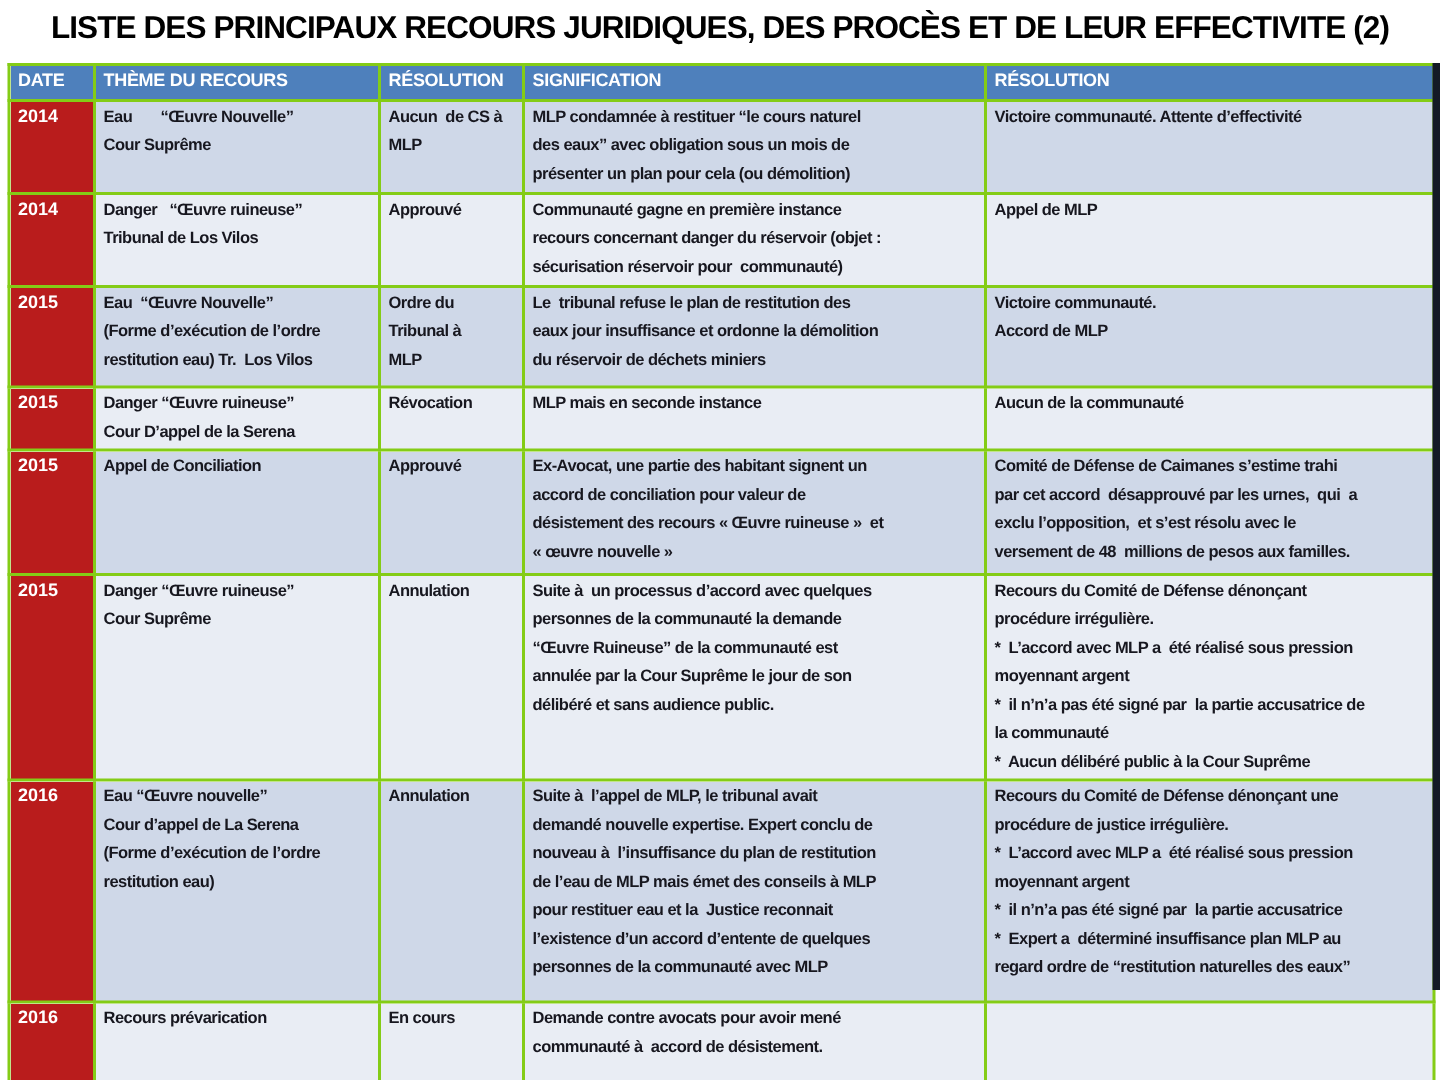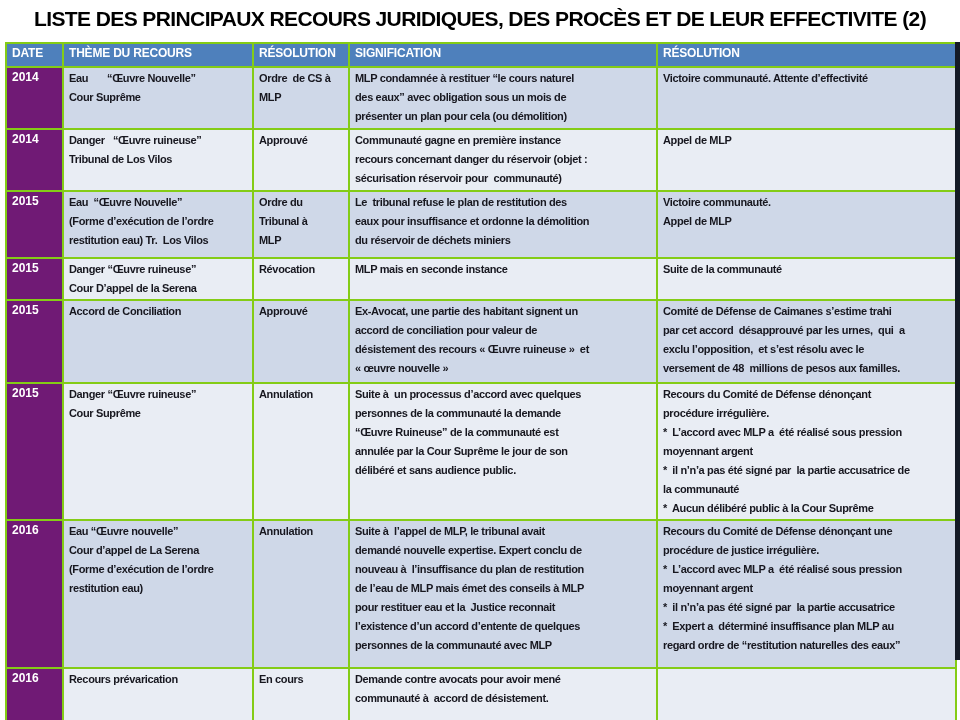--- a/index.html
+++ b/index.html
@@ -22,21 +22,21 @@
   col.c-effect{width:299px;}
   th,td{
     border:2px solid #84cc16;vertical-align:top;overflow:hidden;
     font-weight:bold;
   }
   thead th{
     background:#4E80BC;color:#ffffff;font-size:12px;text-align:left;
     height:18px;padding:2px 5px;letter-spacing:-0.2px;white-space:nowrap;
   }
   td.date-cell{
-    background:#701a75;color:#ffffff;font-size:12px;padding:2px 5px;margin-top:10px;
+    background:#b91c1c;color:#ffffff;font-size:12px;padding:2px 5px;margin-top:10px;
   }
   td.body-cell{
     color:#17171F;font-size:11px;line-height:19px;letter-spacing:-0.35px;
     padding:1px 5px;white-space:pre;
   }
   tbody tr:nth-child(odd) td.body-cell{background:#CFD8E8;}
   tbody tr:nth-child(even) td.body-cell{background:#E9EDF4;}
   tr.r1{height:62px;} tr.r2{height:62px;} tr.r3{height:67px;} tr.r4{height:37px;}
   tr.r5{height:83px;} tr.r6{height:135px;} tr.r7{height:148px;} tr.r8{height:54px;}
   .right-edge-strip{
@@ -63,21 +63,21 @@
       <th>RÉSOLUTION</th>
       <th>SIGNIFICATION</th>
       <th>RÉSOLUTION</th>
     </tr>
   </thead>
   <tbody>
     <tr class="r1">
       <td class="date-cell">2014</td>
       <td class="body-cell">Eau       “Œuvre Nouvelle”
 Cour Suprême</td>
-      <td class="body-cell">Ordre  de CS à
+      <td class="body-cell">Aucun  de CS à
 MLP</td>
       <td class="body-cell">MLP condamnée à restituer “le cours naturel
 des eaux” avec obligation sous un mois de
 présenter un plan pour cela (ou démolition)</td>
       <td class="body-cell">Victoire communauté. Attente d’effectivité</td>
     </tr>
     <tr class="r2">
       <td class="date-cell">2014</td>
       <td class="body-cell">Danger   “Œuvre ruineuse”
 Tribunal de Los Vilos</td>
@@ -89,36 +89,36 @@
     </tr>
     <tr class="r3">
       <td class="date-cell">2015</td>
       <td class="body-cell">Eau  “Œuvre Nouvelle”
 (Forme d’exécution de l’ordre
 restitution eau) Tr.  Los Vilos</td>
       <td class="body-cell">Ordre du
 Tribunal à
 MLP</td>
       <td class="body-cell">Le  tribunal refuse le plan de restitution des
-eaux pour insuffisance et ordonne la démolition
+eaux jour insuffisance et ordonne la démolition
 du réservoir de déchets miniers</td>
       <td class="body-cell">Victoire communauté.
-Appel de MLP</td>
+Accord de MLP</td>
     </tr>
     <tr class="r4">
       <td class="date-cell">2015</td>
       <td class="body-cell">Danger “Œuvre ruineuse”
 Cour D’appel de la Serena</td>
       <td class="body-cell">Révocation</td>
       <td class="body-cell">MLP mais en seconde instance</td>
-      <td class="body-cell">Suite de la communauté</td>
+      <td class="body-cell">Aucun de la communauté</td>
     </tr>
     <tr class="r5">
       <td class="date-cell">2015</td>
-      <td class="body-cell">Accord de Conciliation</td>
+      <td class="body-cell">Appel de Conciliation</td>
       <td class="body-cell">Approuvé</td>
       <td class="body-cell">Ex-Avocat, une partie des habitant signent un
 accord de conciliation pour valeur de
 désistement des recours « Œuvre ruineuse »  et
 « œuvre nouvelle »</td>
       <td class="body-cell">Comité de Défense de Caimanes s’estime trahi
 par cet accord  désapprouvé par les urnes,  qui  a
 exclu l’opposition,  et s’est résolu avec le
 versement de 48  millions de pesos aux familles.</td>
     </tr>

